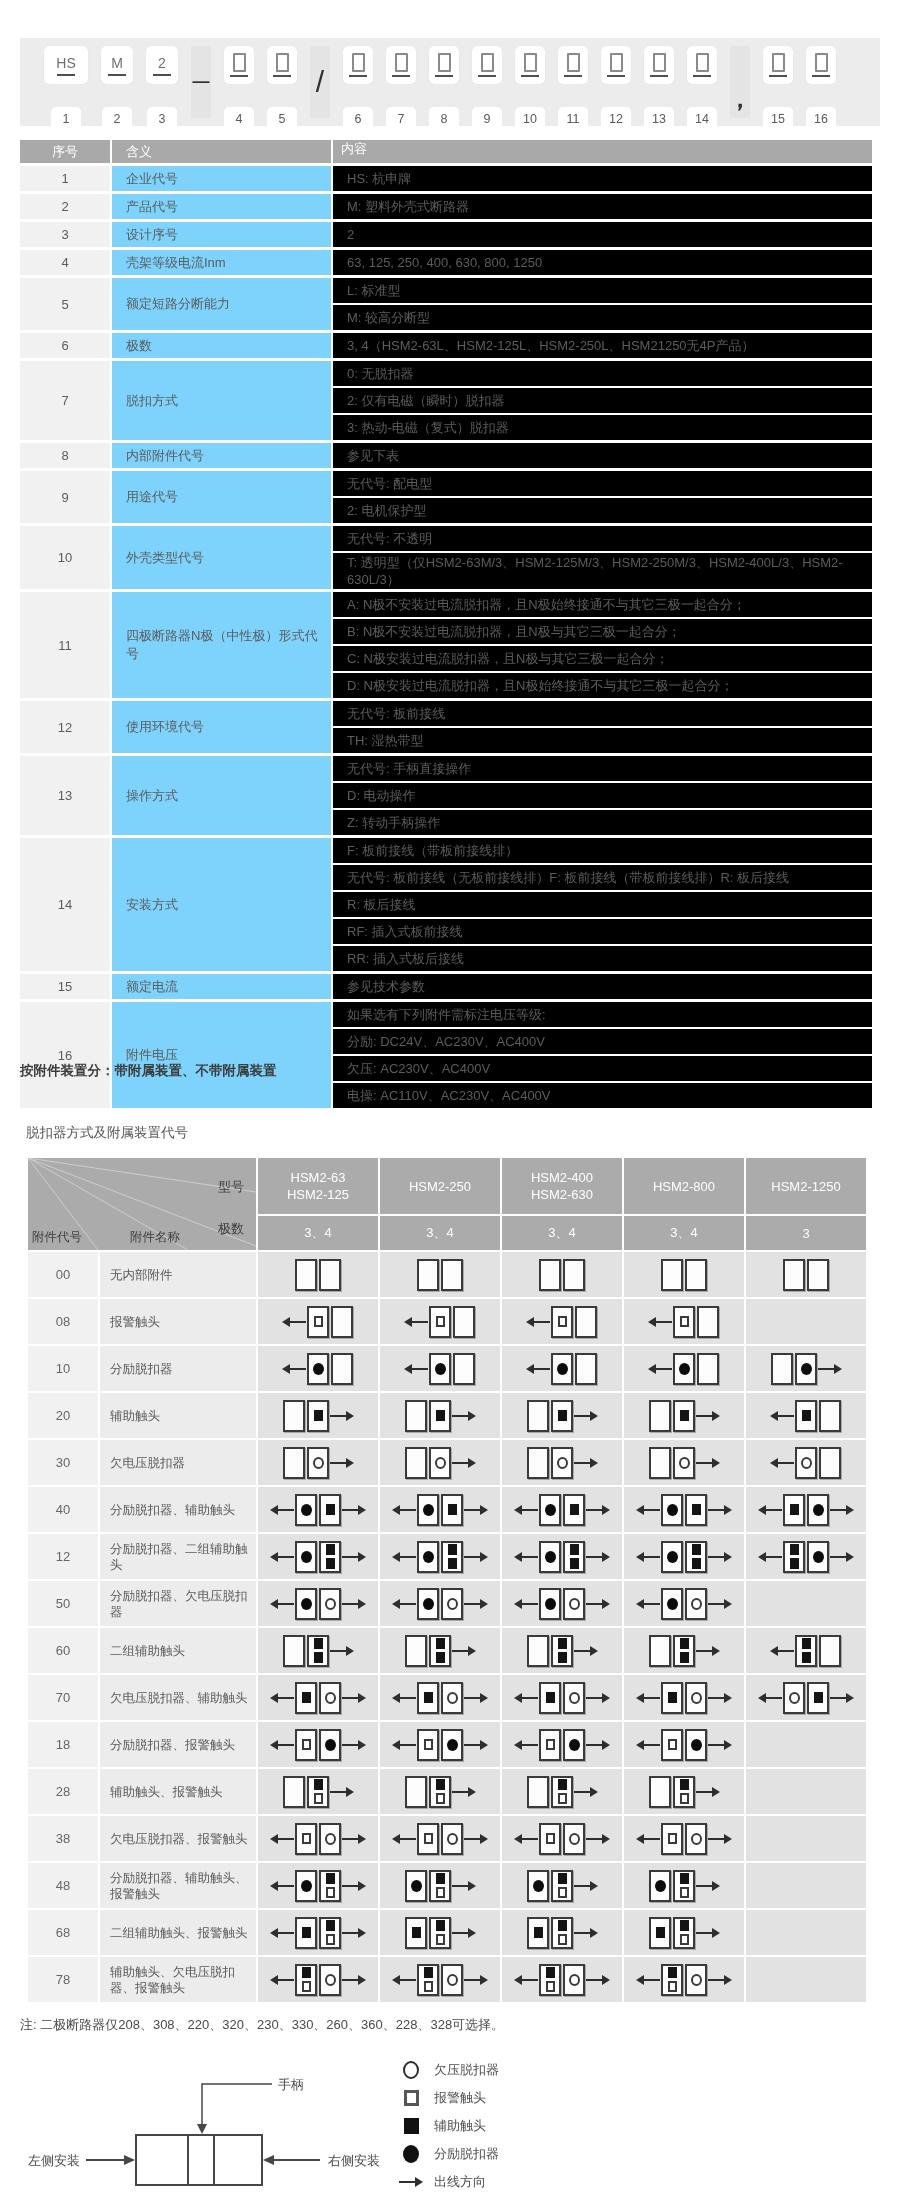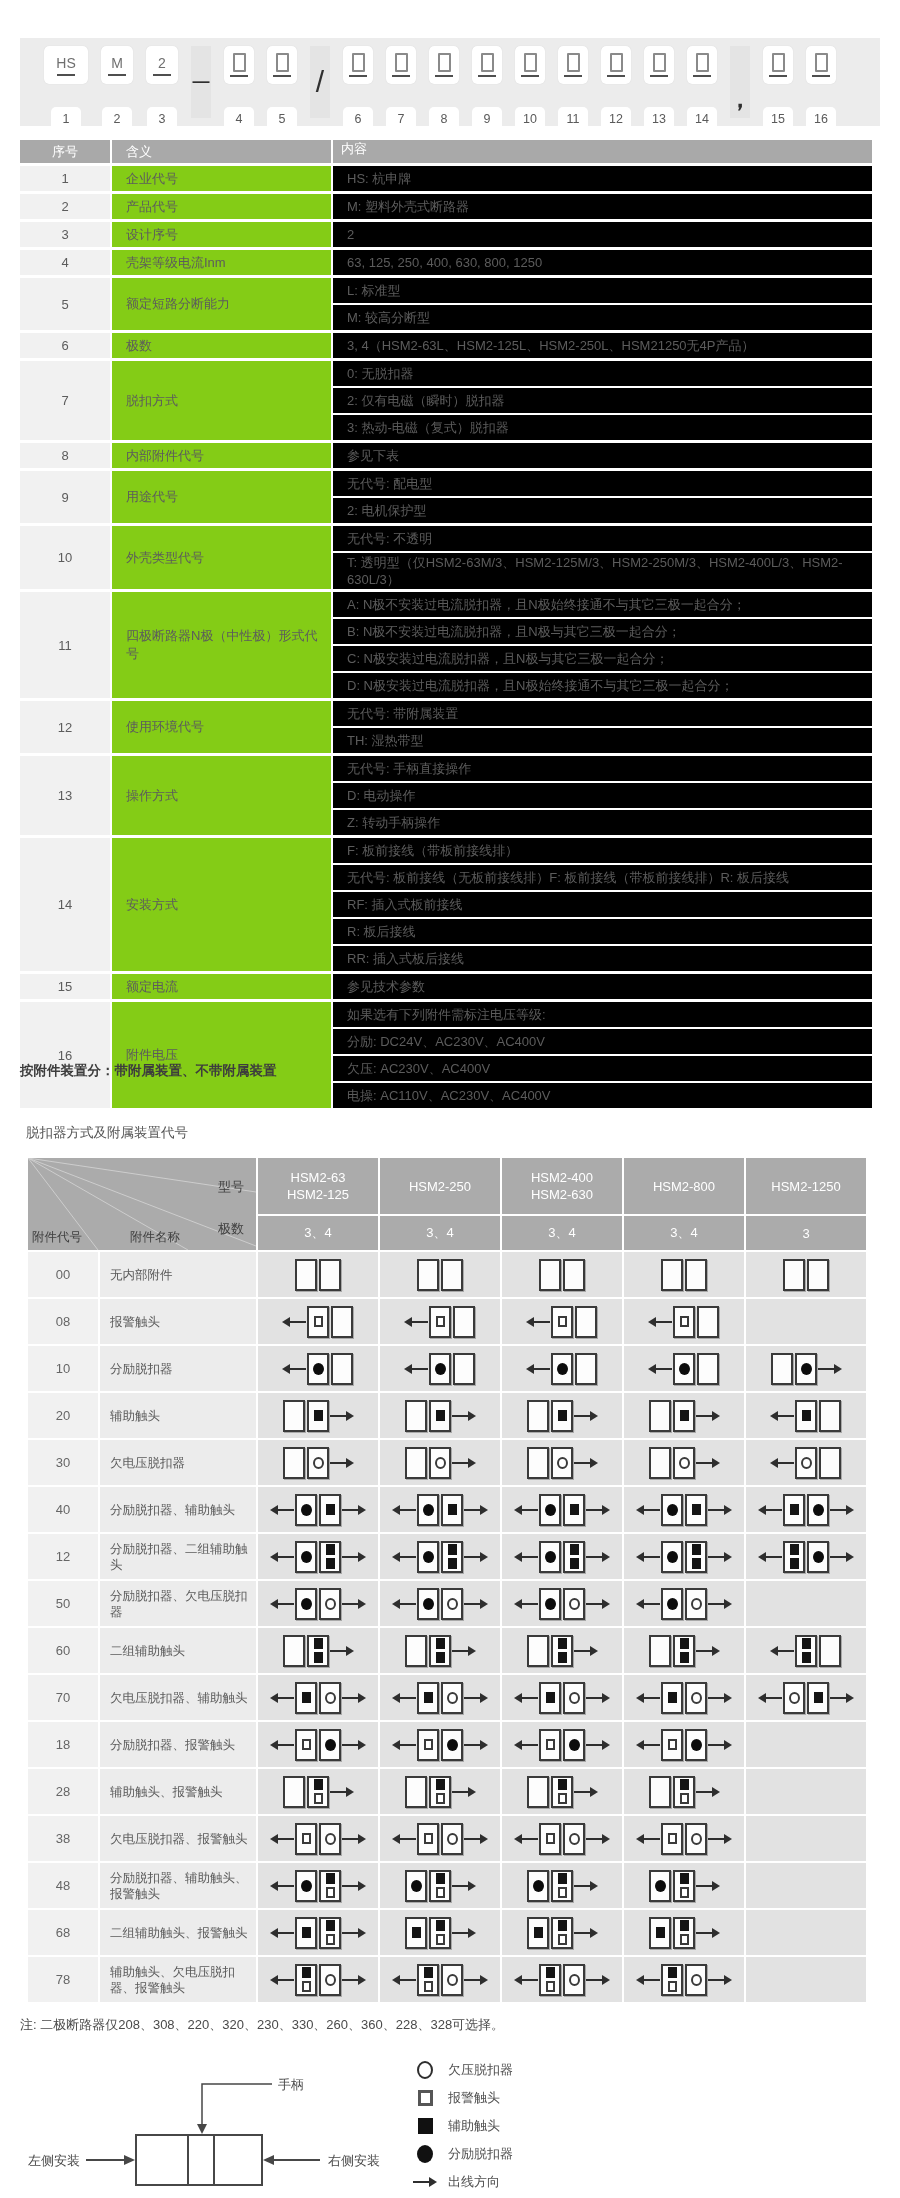--- a/index.html
+++ b/index.html
@@ -22,21 +22,21 @@
   .seg-sep{width:20px;height:72px;background:#e4e4e4;display:flex;align-items:center;justify-content:center;
            color:#2f2f2f;}
   .seg-sep.dash{font-weight:bold;font-size:17px;}
   .seg-sep.slash{font-size:30px;font-weight:400;}
   .seg-sep.comma{font-size:24px;font-weight:bold;padding-top:34px;box-sizing:border-box;}
 
   
   .t1{position:absolute;left:20px;top:140px;width:852px;font-size:13px;color:#5c5c5c;}
   .t1row{display:flex;margin-bottom:3px;}
   .t1 .c1{width:90px;background:#f1f1f1;display:flex;align-items:center;justify-content:center;flex:none;}
-  .t1 .c2{width:219px;background:#84cc16;display:flex;align-items:center;
+  .t1 .c2{width:219px;background:#7dd3fc;display:flex;align-items:center;
           padding:2px 8px 2px 14px;box-sizing:border-box;line-height:18px;margin-left:2px;flex:none;}
   .t1 .c3{flex:1;background:#000000;display:flex;flex-direction:column;justify-content:center;margin-left:2px;}
   .t1 .sub{min-height:23px;display:flex;align-items:center;padding:1px 10px 1px 14px;line-height:17px;}
   .t1 .sub + .sub{border-top:2px solid #fff;}
   .t1row.t1head{height:23px;}
   .t1head .c1,.t1head .c2,.t1head .c3{background:#a9a9a9;color:#fff;}
   .t1head .c3{flex-direction:row;justify-content:flex-start;padding-left:8px;box-sizing:border-box;}
 
   
   .bold-note{position:absolute;left:20px;top:1062px;font-size:13.5px;font-weight:bold;color:#3d3d3d;}
@@ -78,21 +78,21 @@
   .mount{position:absolute;left:0;top:0;width:370px;height:144px;}
   .mount svg{position:absolute;left:0;top:0;}
   .mbox{position:absolute;left:115px;top:80px;width:128px;height:52px;border:2px solid #474747;
         background:#fff;box-sizing:border-box;}
   .mbox i{position:absolute;top:0;width:2px;height:100%;background:#474747;}
   .mbox .d1{left:50px;} .mbox .d2{left:76px;}
   .lbl{position:absolute;font-size:13px;color:#4a4a4a;white-space:nowrap;}
   .lbl.handle{left:258px;top:22px;}
   .lbl.left{left:8px;top:98px;}
   .lbl.right{left:308px;top:98px;}
-  .legend{position:absolute;left:392px;top:2px;}
+  .legend{position:absolute;left:378px;top:2px;}
   .litem{display:flex;align-items:center;height:28px;}
   .licon{width:26px;display:flex;justify-content:center;align-items:center;}
   .llabel{margin-left:10px;font-size:13px;color:#4f4f4f;}
   .li-oc{width:16px;height:18px;border:2px solid #2e2e2e;border-radius:50%;background:#fff;box-sizing:border-box;}
   .li-sq{width:15px;height:16px;border:3px solid #565656;background:#fff;box-sizing:border-box;}
   .li-fsq{width:15px;height:16px;background:#111;}
   .li-fc{width:16px;height:18px;background:#111;border-radius:50%;}
 </style>
 </head>
 <body>
@@ -304,41 +304,41 @@
           <div class="sub">A: N极不安装过电流脱扣器，且N极始终接通不与其它三极一起合分；</div>
           <div class="sub">B: N极不安装过电流脱扣器，且N极与其它三极一起合分；</div>
           <div class="sub">C: N极安装过电流脱扣器，且N极与其它三极一起合分；</div>
           <div class="sub">D: N极安装过电流脱扣器，且N极始终接通不与其它三极一起合分；</div>
         </div>
       </div>
       <div class="t1row">
         <div class="c1">12</div>
         <div class="c2">使用环境代号</div>
         <div class="c3">
-          <div class="sub">无代号: 带附属装置</div>
+          <div class="sub">无代号: 板前接线</div>
           <div class="sub">TH: 湿热带型</div>
         </div>
       </div>
       <div class="t1row">
         <div class="c1">13</div>
         <div class="c2">操作方式</div>
         <div class="c3">
           <div class="sub">无代号: 手柄直接操作</div>
           <div class="sub">D: 电动操作</div>
           <div class="sub">Z: 转动手柄操作</div>
         </div>
       </div>
       <div class="t1row">
         <div class="c1">14</div>
         <div class="c2">安装方式</div>
         <div class="c3">
           <div class="sub">F: 板前接线（带板前接线排）</div>
           <div class="sub">无代号: 板前接线（无板前接线排）F: 板前接线（带板前接线排）R: 板后接线</div>
+          <div class="sub">R: 板后接线</div>
           <div class="sub">RF: 插入式板前接线</div>
-          <div class="sub">R: 板后接线</div>
           <div class="sub">RR: 插入式板后接线</div>
         </div>
       </div>
       <div class="t1row">
         <div class="c1">15</div>
         <div class="c2">额定电流</div>
         <div class="c3">
           <div class="sub">参见技术参数</div>
         </div>
       </div>

